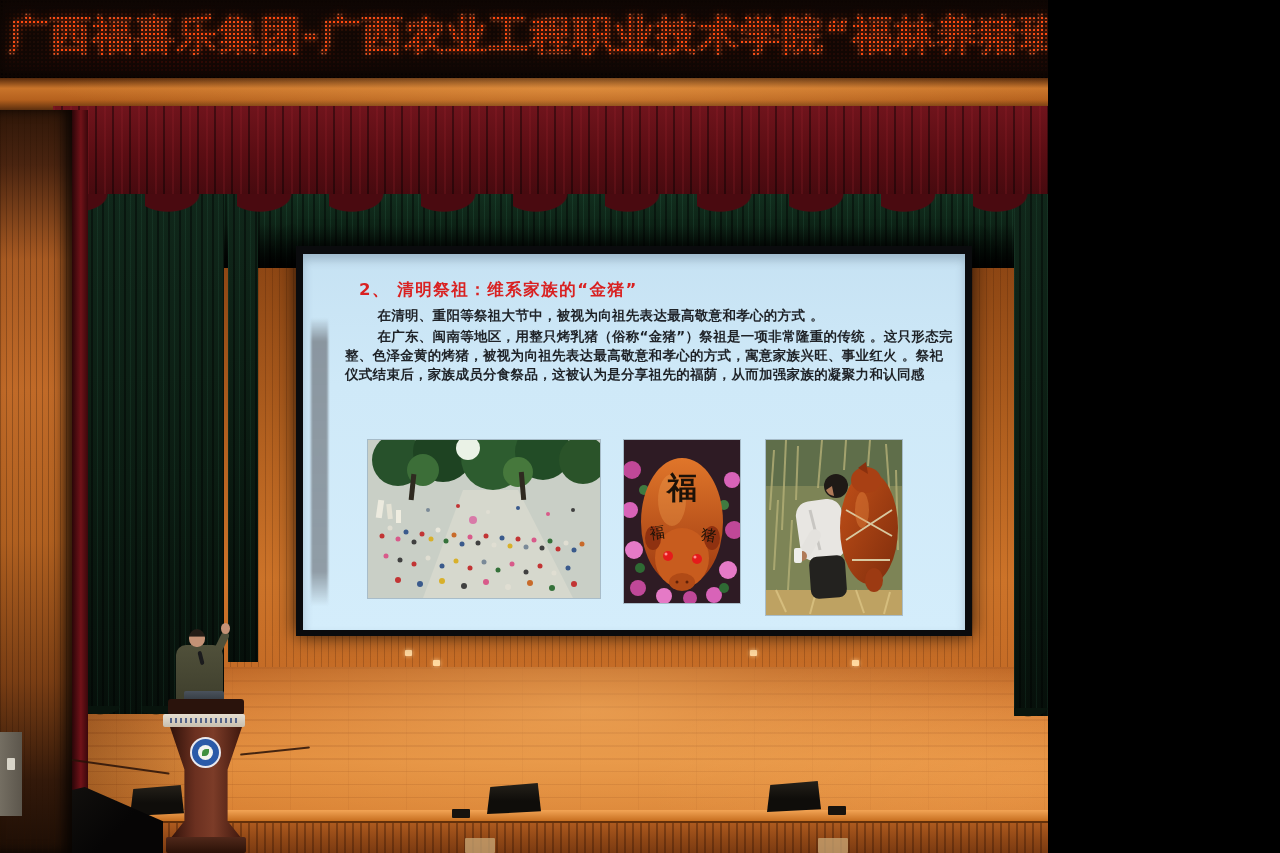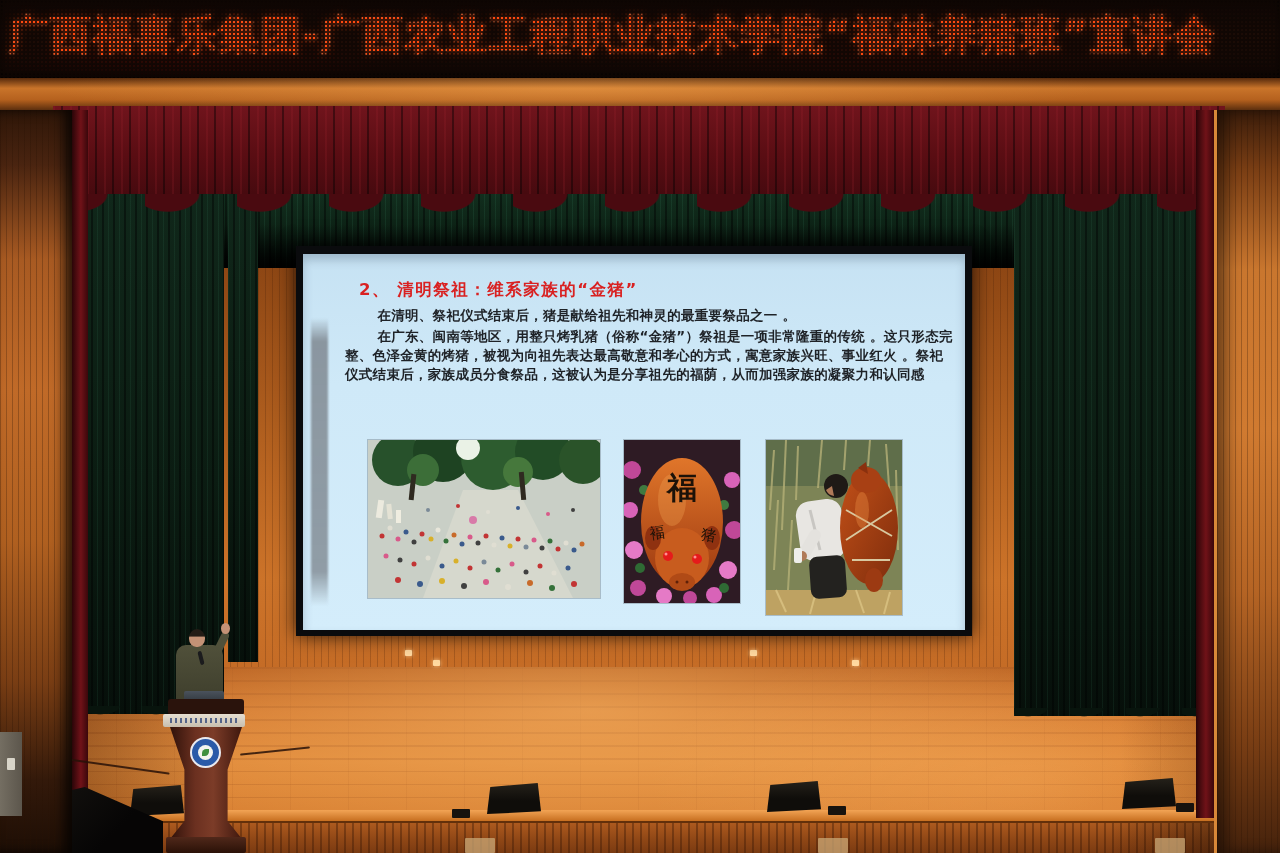--- a/index.html
+++ b/index.html
@@ -1,16 +1,16 @@
 <!DOCTYPE html>
 <html><head>
 <meta charset="utf-8">
 <style>
   html,body{margin:0;padding:0;background:#000;}
-  .scene{position:relative;width:1280px;height:853px;overflow:hidden;
+  .scene{position:relative;width:1048px;height:853px;overflow:hidden;
          font-family:"DejaVu Sans","Liberation Sans",sans-serif;background:#0a0604;}
   .abs{position:absolute;}
 
   
   .led-banner{left:0;top:0;width:1280px;height:78px;overflow:hidden;
     background:
       radial-gradient(300px 60px at 15% 80%, rgba(90,10,5,.35), transparent 70%),
       radial-gradient(400px 60px at 70% 85%, rgba(80,12,6,.3), transparent 70%),
       linear-gradient(180deg,#0d0503 0%,#1c0c06 45%,#120704 100%);
     box-shadow:inset 0 -4px 8px #000;}
@@ -184,21 +184,21 @@
     <div class="abs green g-left2"></div>
     <div class="abs green g-right"></div>
     <div class="abs valance"></div>
     <div class="abs red-leg l"></div>
     <div class="abs red-leg r"></div>
 
     <div class="abs screen">
       <div class="slide">
         <div class="abs slide-shadow"></div>
         <h1 class="abs slide-title">2、 清明祭祖：维系家族的“金猪”</h1>
-        <p class="para1">在清明、祭祀仪式结束后，猪是献给祖先和神灵的最重要祭品之一 。</p>
+        <p class="para1">在清明、重阳等祭祖大节中，被视为向祖先表达最高敬意和孝心的方式 。</p>
         <p class="para2">在广东、闽南等地区，用整只烤乳猪（俗称“金猪”）祭祖是一项非常隆重的传统 。这只形态完整、色泽金黄的烤猪，被视为向祖先表达最高敬意和孝心的方式，寓意家族兴旺、事业红火 。祭祀仪式结束后，家族成员分食祭品，这被认为是分享祖先的福荫，从而加强家族的凝聚力和认同感</p>
 
         <div class="abs photos">
 
           <svg class="photo p1" width="232" height="158" viewBox="0 0 232 158">
             <rect width="232" height="158" fill="#c9cfc6"></rect>
             <polygon points="95,50 150,50 205,158 55,158" fill="#d6d8cd"></polygon>
             <g>
               <circle cx="30" cy="20" r="26" fill="#27512b"></circle>
               <circle cx="75" cy="12" r="30" fill="#1e4322"></circle>

